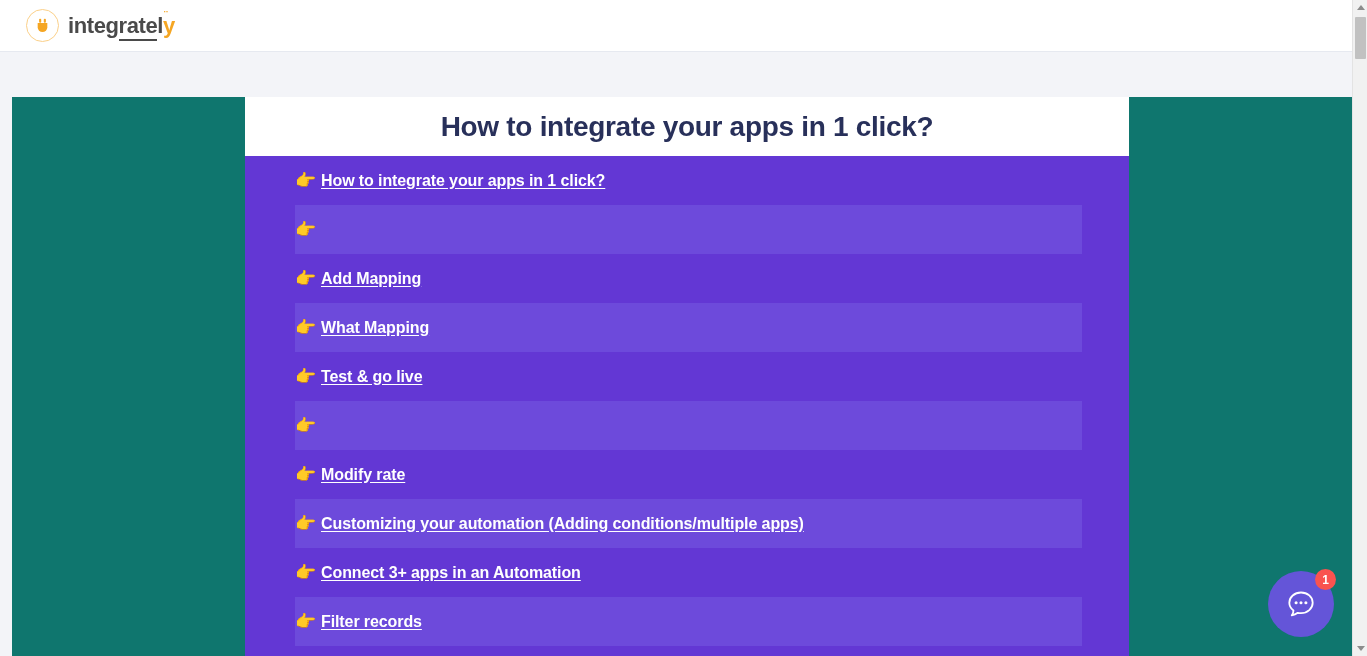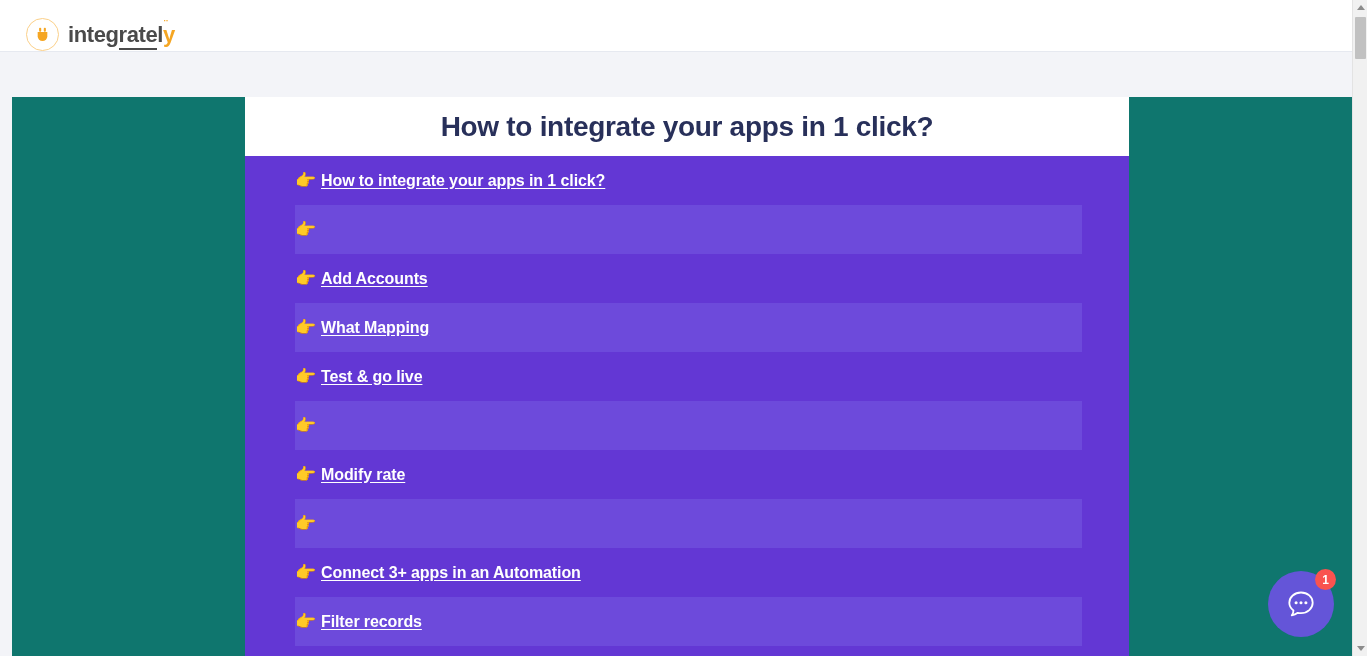--- a/index.html
+++ b/index.html
@@ -18,21 +18,21 @@
 
   
   .site-header {
     position: absolute;
     top: 0; left: 0;
     width: 1352px;
     height: 52px;
     background: #ffffff;
     border-bottom: 1px solid #e6e9f0;
     display: flex;
-    align-items: flex-end;
+    align-items: center;
     padding-left: 26px;
   }
 
   .logo-wrap {
     display: flex;
     align-items: center;
     gap: 9px;
   }
 
   .logo-mark {
@@ -273,21 +273,21 @@
           </div>
         </div>
         <div class="link-row striped">
           <div class="row-inner">
             <span class="point-icon">👉</span>
           </div>
         </div>
         <div class="link-row">
           <div class="row-inner">
             <span class="point-icon">👉</span>
-            <a class="row-link">Add Accounts</a>
+            <a class="row-link">Add Mapping</a>
           </div>
         </div>
         <div class="link-row striped">
           <div class="row-inner">
             <span class="point-icon">👉</span>
             <a class="row-link">What Mapping</a>
           </div>
         </div>
         <div class="link-row">
           <div class="row-inner">
@@ -302,20 +302,21 @@
         </div>
         <div class="link-row">
           <div class="row-inner">
             <span class="point-icon">👉</span>
             <a class="row-link">Modify rate</a>
           </div>
         </div>
         <div class="link-row striped">
           <div class="row-inner">
             <span class="point-icon">👉</span>
+            <a class="row-link">Customizing your automation (Adding conditions/multiple apps)</a>
           </div>
         </div>
         <div class="link-row">
           <div class="row-inner">
             <span class="point-icon">👉</span>
             <a class="row-link">Connect 3+ apps in an Automation</a>
           </div>
         </div>
         <div class="link-row striped">
           <div class="row-inner">

